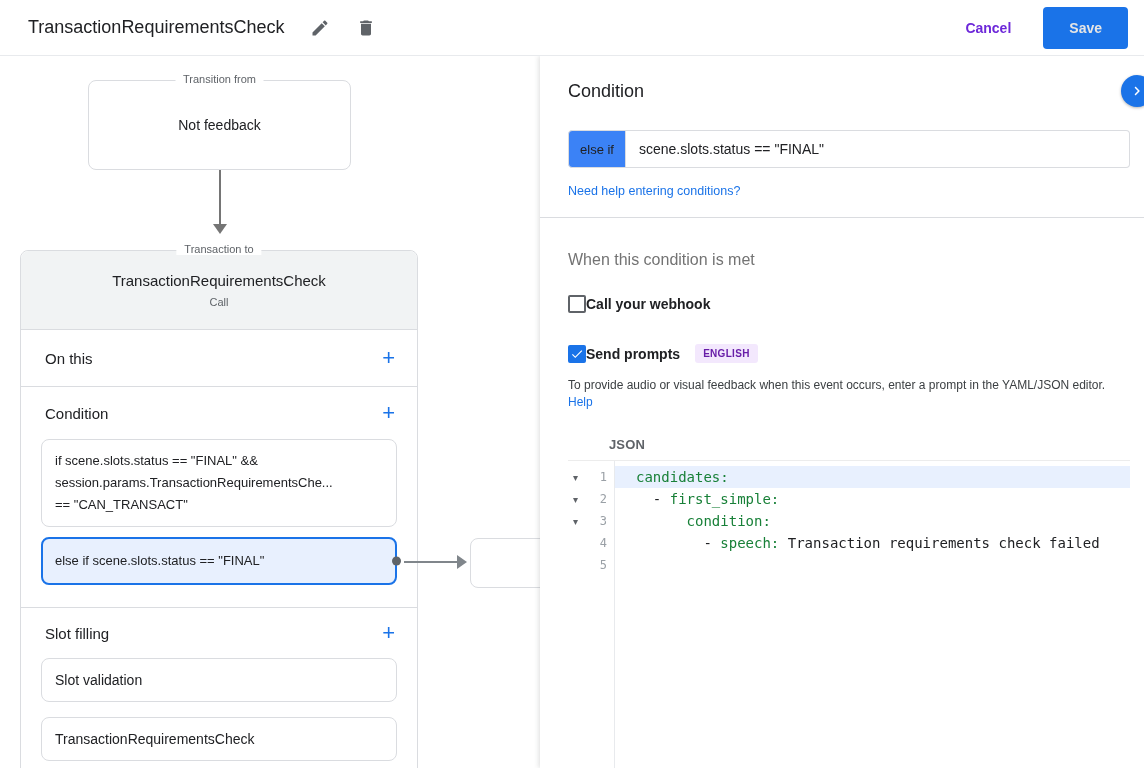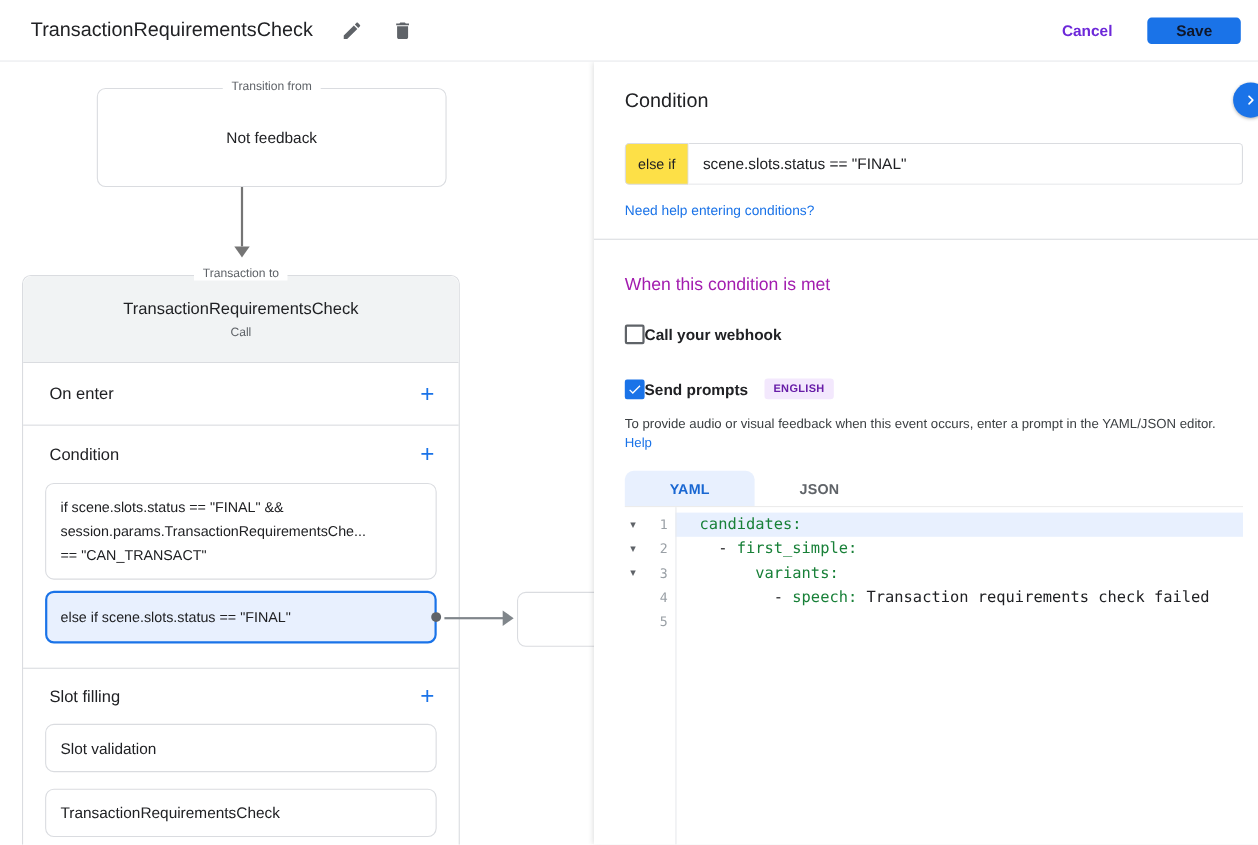--- a/index.html
+++ b/index.html
@@ -13,27 +13,27 @@
   .topbar {
     position:absolute; top:0; left:0; right:0; height:56px;
     background:#fff; border-bottom:1px solid #e8eaed;
     display:flex; align-items:center; padding:0 16px 0 28px; z-index:40;
   }
   .title { font-size:18px; color:#202124; }
   .icon-btn { background:none; border:none; cursor:pointer; margin-left:26px; display:flex; align-items:center; padding:0; }
   .icon-btn svg { width:20px; height:20px; fill:#5f6368; }
   .spacer { flex:1; }
   .cancel-btn { background:none; border:none; color:#6d28d9; font-size:14px; font-weight:700; margin-right:32px; cursor:pointer; font-family:inherit; }
-  .save-btn { background:#1a73e8; color:#0f172a; border:none; border-radius:4px; height:24px; padding:0 26px; font-size:14px; font-weight:700; cursor:pointer; font-family:inherit; }
+  .save-btn { background:#1a73e8; color:#e5e5e5; border:none; border-radius:4px; height:42px; padding:0 26px; font-size:14px; font-weight:700; cursor:pointer; font-family:inherit; }
 
   
   .canvas { position:absolute; top:56px; left:0; width:560px; bottom:0; background:#fff; }
 
   .from-box {
-    position:absolute; left:88px; top:24px; width:318px; height:90px;
+    position:absolute; left:88px; top:24px; width:263px; height:90px;
     border:1px solid #dadce0; border-radius:8px; background:#fff;
     display:flex; align-items:center; justify-content:center;
   }
   .box-chip {
     position:absolute; top:-8px; left:50%; transform:translateX(-50%);
     background:#fff; padding:0 8px; font-size:11px; color:#5f6368; white-space:nowrap;
   }
   .from-content { font-size:14px; color:#202124; }
 
   .arrow-line { position:absolute; left:219px; top:114px; width:2px; height:54px; background:#757575; }
@@ -91,33 +91,33 @@
   .panel-title { position:absolute; left:28px; top:25px; font-size:18px; font-weight:400; color:#202124; }
   .collapse-btn {
     position:absolute; top:19px; right:-9px; width:32px; height:32px; border-radius:50%;
     background:#1a73e8; border:none; display:flex; align-items:center; justify-content:center;
     cursor:pointer; box-shadow:0 1px 3px rgba(0,0,0,.3);
   }
   .collapse-btn svg { width:18px; height:18px; fill:#fff; }
 
   .cond-input-row { position:absolute; left:28px; right:14px; top:74px; height:38px; display:flex; }
   .cond-prefix {
-    width:58px; background:#fde047; border:1px solid #dadce0; border-radius:4px 0 0 4px;
+    width:58px; background:#3b82f6; border:1px solid #dadce0; border-radius:4px 0 0 4px;
     display:flex; align-items:center; justify-content:center; font-size:13px; color:#202124;
   }
   .cond-input {
     flex:1; border:1px solid #dadce0; border-left:none; border-radius:0 4px 4px 0;
     padding:0 13px; font-size:14px; color:#202124; font-family:inherit; outline:none; background:#fff;
   }
 
   .help-link { position:absolute; left:28px; top:128px; font-size:12.5px; color:#1a73e8; text-decoration:none; cursor:pointer; }
 
   .panel-divider { position:absolute; left:0; right:0; top:161px; height:1px; background:#dadce0; }
 
-  .when-title { position:absolute; left:28px; top:195px; font-size:16px; font-weight:400; color:#a21caf; }
+  .when-title { position:absolute; left:28px; top:195px; font-size:16px; font-weight:400; color:#737373; }
 
   .check-row { position:absolute; left:28px; display:flex; align-items:center; }
   .row-webhook { top:239px; }
   .row-prompts { top:288px; }
   .checkbox { width:18px; height:18px; border:2px solid #5f6368; border-radius:2px; background:#fff; cursor:pointer; flex:0 0 auto; }
   .checkbox.checked { background:#1a73e8; border-color:#1a73e8; display:flex; align-items:center; justify-content:center; }
   .checkbox svg { width:14px; height:14px; fill:#fff; }
   .check-label { font-size:14px; font-weight:700; color:#202124; }
   .lang-badge {
     margin-left:15px; background:#f3e8fd; color:#681da8; font-size:10px; font-weight:700;
@@ -186,21 +186,21 @@
 
     <div class="scene-box">
       <span class="box-chip">Transaction to</span>
 
       <div class="scene-header">
         <div class="scene-title">TransactionRequirementsCheck</div>
         <div class="scene-subtitle">Call</div>
       </div>
 
       <div class="scene-row bordered">
-        <span>On enter</span>
+        <span>On this</span>
         <span class="plus">+</span>
       </div>
 
       <div class="scene-section">
         <div class="scene-row">
           <span>Condition</span>
           <span class="plus">+</span>
         </div>
         <div class="cond-card">
           <div>if scene.slots.status == "FINAL" &amp;&amp;</div>
@@ -262,21 +262,20 @@
             </svg>
         </span>
       </span>
       <span class="check-label">Send prompts</span>
       <span class="lang-badge">ENGLISH</span>
     </div>
 
     <p class="desc"><span>To provide audio or visual feedback when this event occurs, enter a prompt in the YAML/JSON editor.</span> <a class="inline-link">Help</a></p>
 
     <div class="tabs">
-      <div class="tab active">YAML</div>
       <div class="tab">JSON</div>
     </div>
 
     <div class="editor">
 
       <div class="ed-line">
         <div class="gutter">
           <span class="fold">▾</span>
           <span class="lnum">1</span>
         </div>
@@ -289,21 +288,21 @@
           <span class="lnum">2</span>
         </div>
         <div class="code"><span class="p">  - </span><span class="k">first_simple:</span></div>
       </div>
 
       <div class="ed-line">
         <div class="gutter">
           <span class="fold">▾</span>
           <span class="lnum">3</span>
         </div>
-        <div class="code"><span class="p">      </span><span class="k">variants:</span></div>
+        <div class="code"><span class="p">      </span><span class="k">condition:</span></div>
       </div>
 
       <div class="ed-line">
         <div class="gutter">
           <span class="fold"></span>
           <span class="lnum">4</span>
         </div>
         <div class="code"><span class="p">        - </span><span class="k">speech:</span><span class="p"> Transaction requirements check failed</span></div>
       </div>
 

